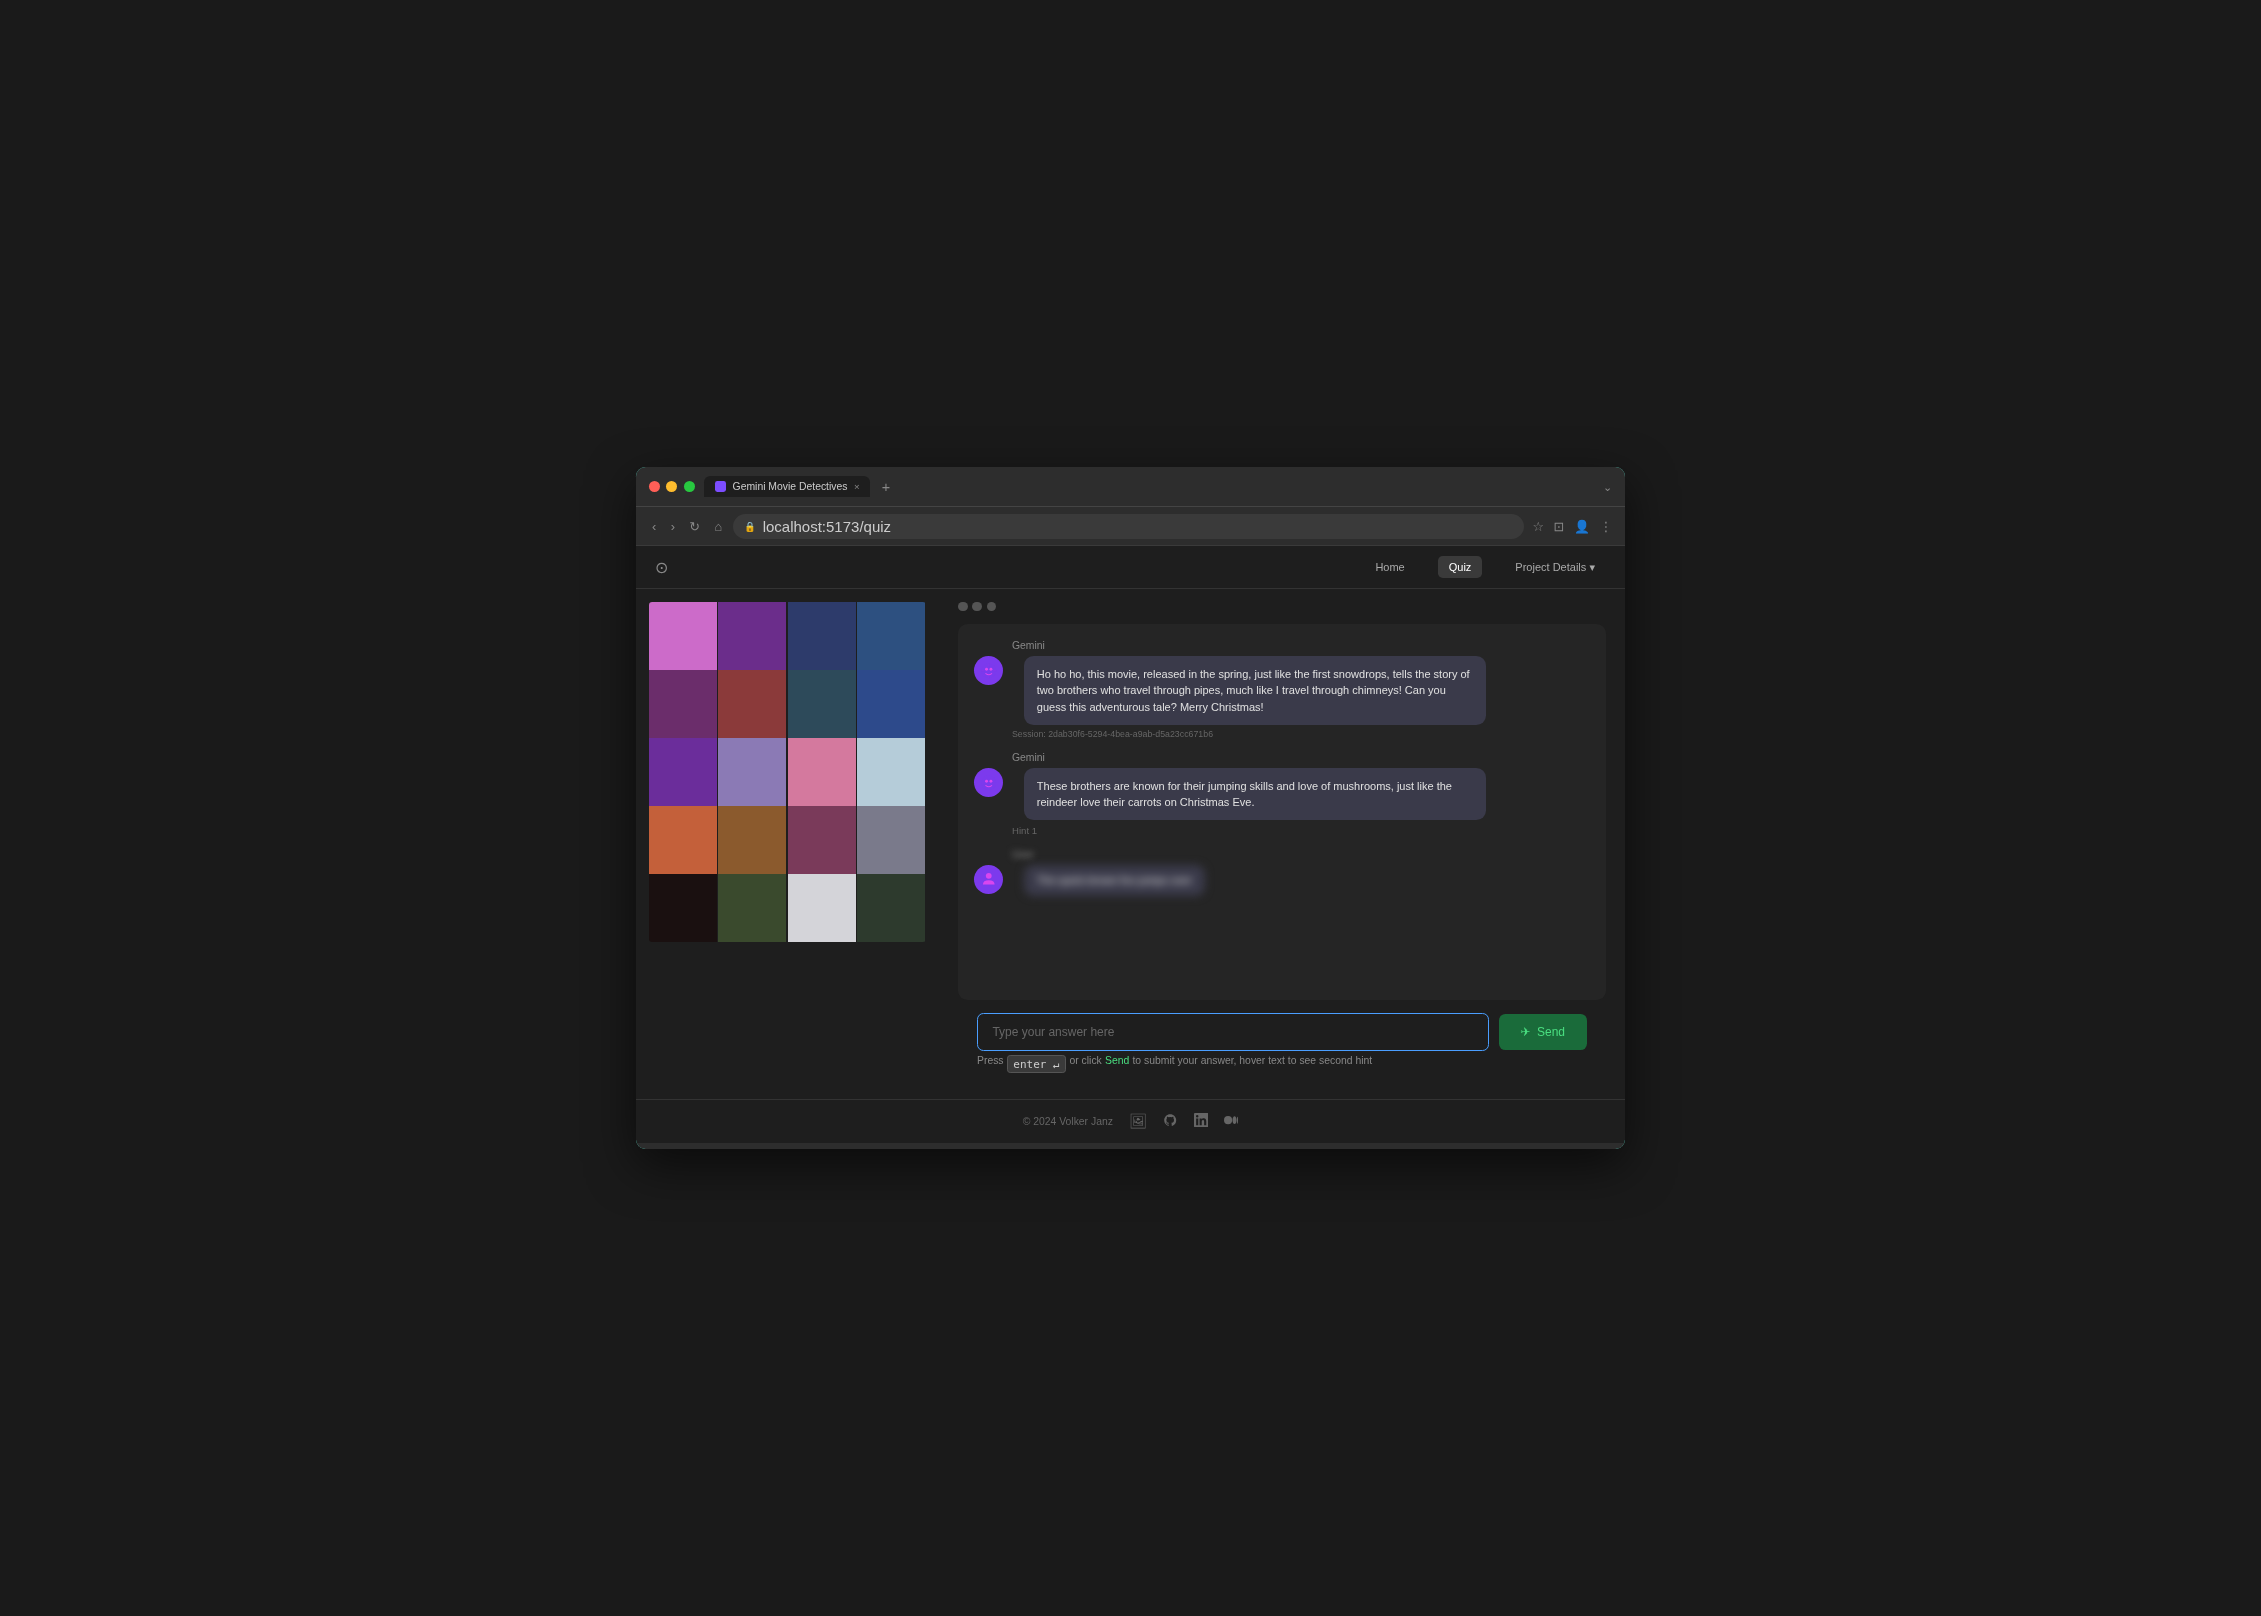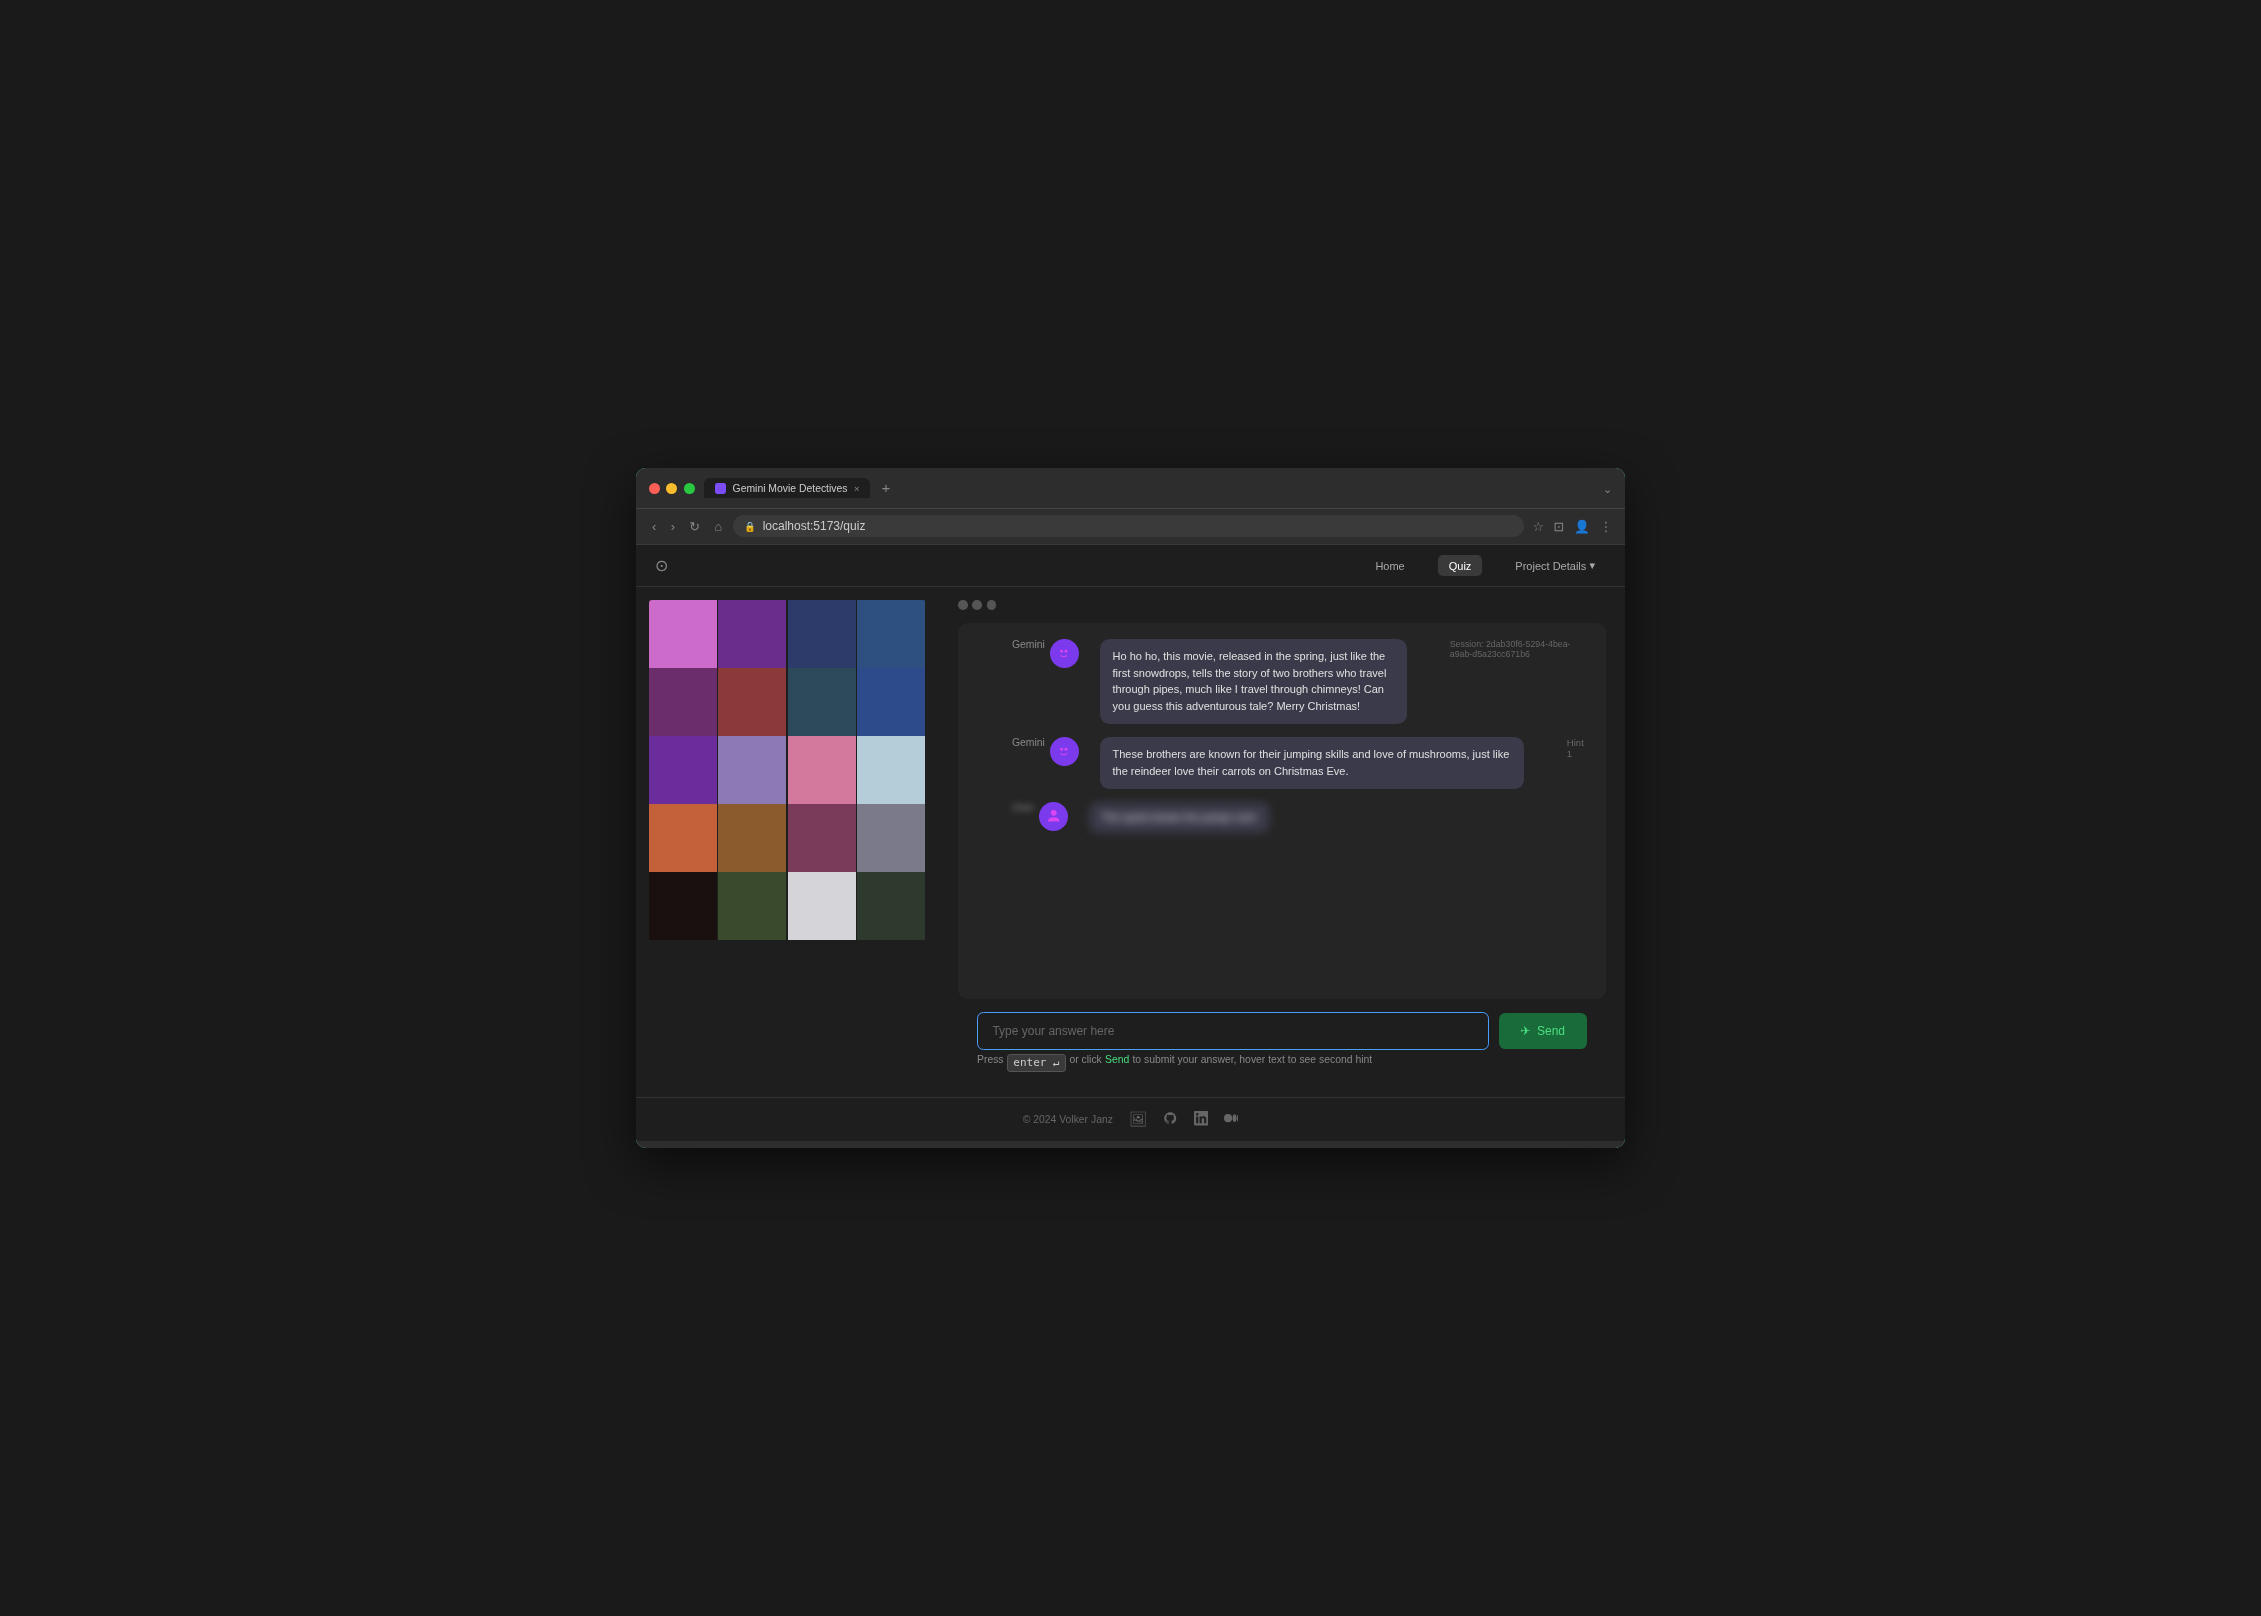--- a/index.html
+++ b/index.html
@@ -111,21 +111,21 @@
       align-items: center;
       gap: 6.4px;
     }
 
     .lock-icon {
       color: #888;
       font-size: 9.6px;
     }
 
     .url-text {
-      font-size: 12px;
+      font-size: 15px;
       color: #ccc;
     }
 
     .browser-actions {
       display: flex;
       gap: 9.6px;
       align-items: center;
     }
 
     .browser-action-btn {
@@ -237,21 +237,21 @@
       gap: 12.8px;
       background: #252525;
       border-radius: 9.6px;
       padding: 16px;
       overflow-y: auto;
       min-height: 319px;
     }
 
     .message-group {
       display: flex;
-      flex-direction: row;
+      flex-direction: column;
       gap: 4.8px;
     }
 
     .message-sender {
       font-size: 10.4px;
       color: #888;
       margin-left: 38px;
     }
 
     .message-row {

